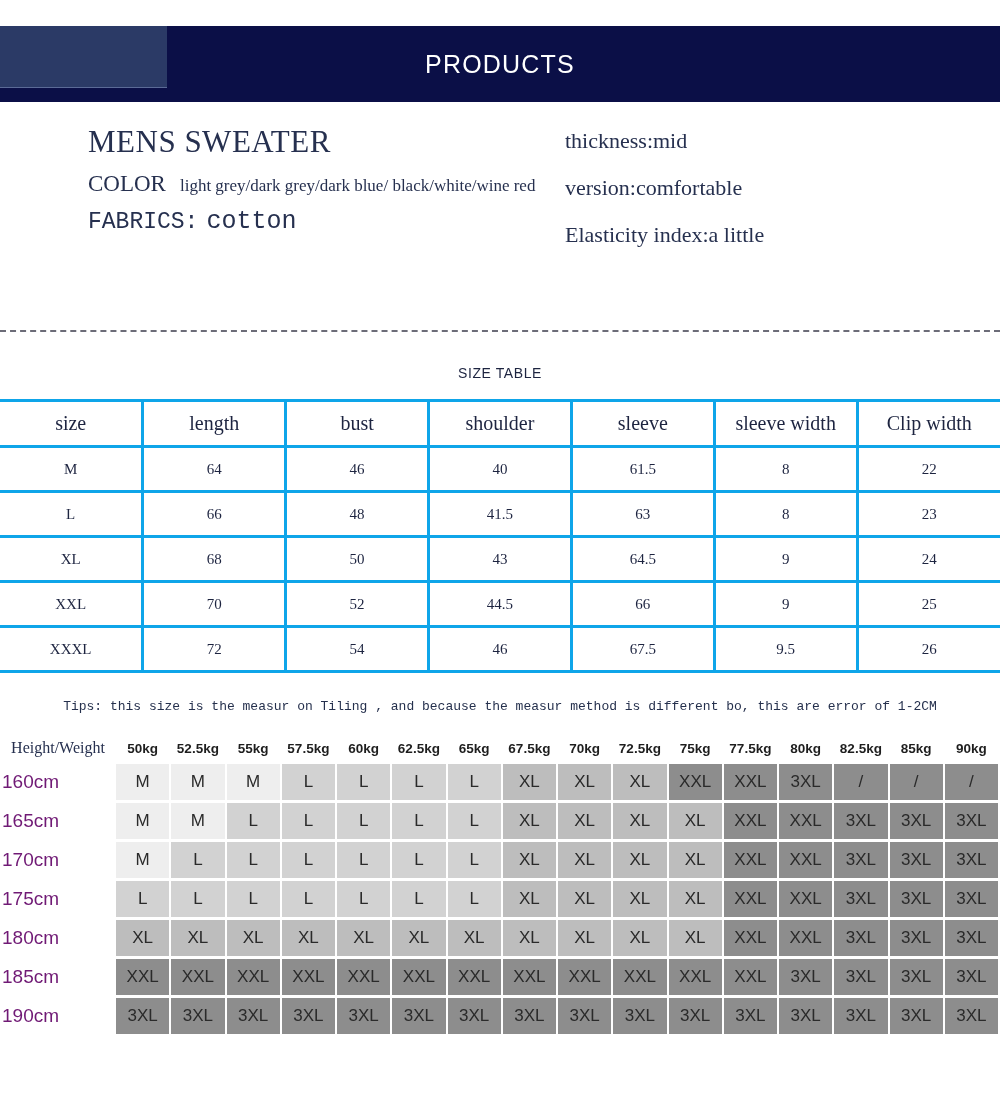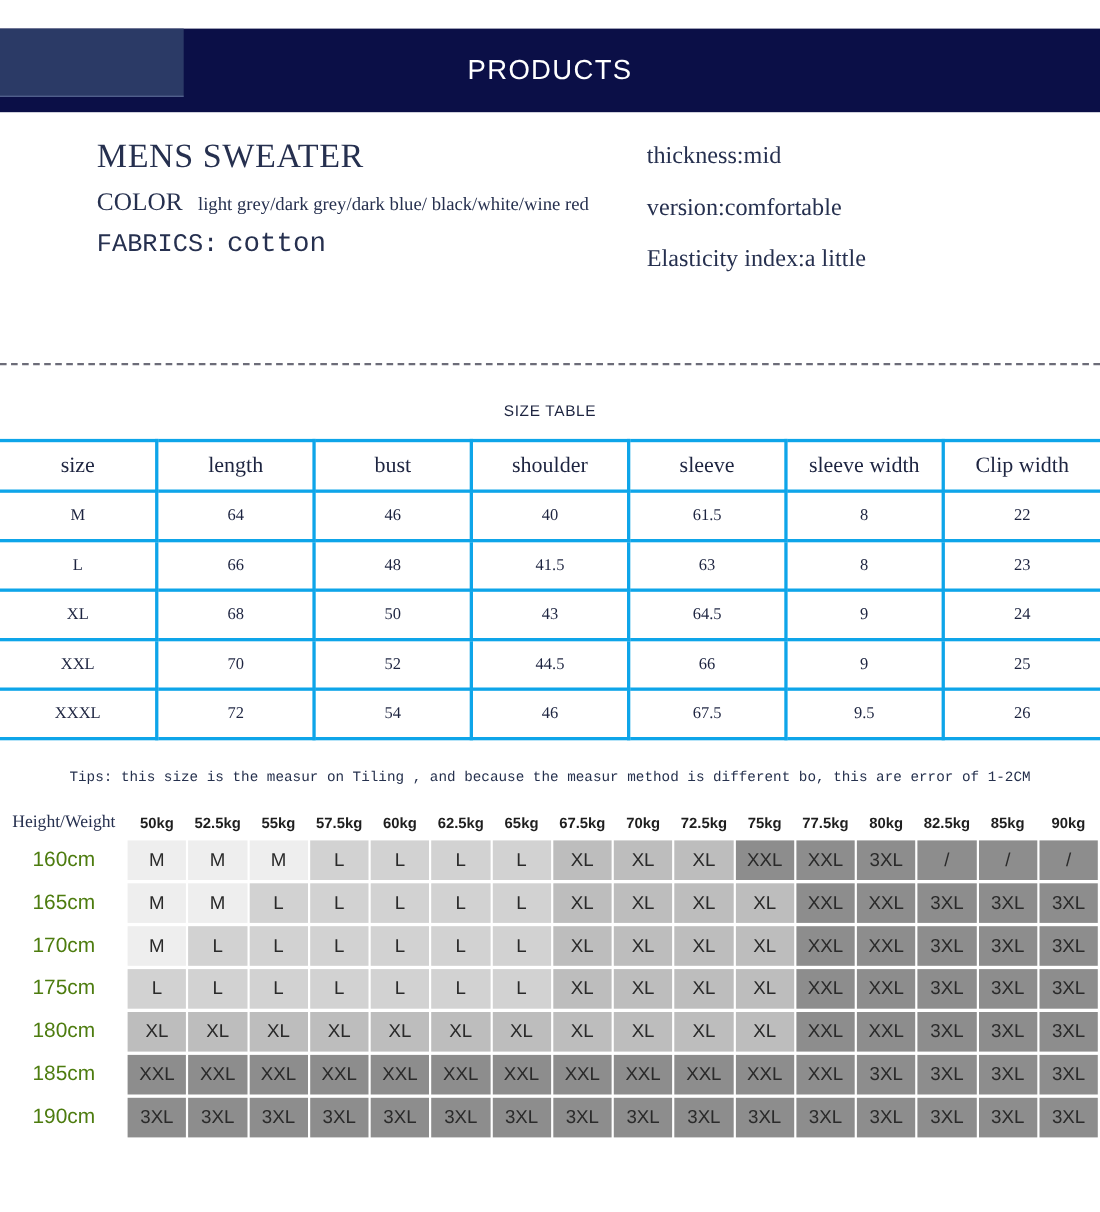--- a/index.html
+++ b/index.html
@@ -50,21 +50,21 @@
   }
 
   
   .desc {
     position: relative;
     height: 228px;
     color: #26304f;
   }
 
   .desc-left { position: absolute; left: 88px; top: 22px; }
-  .desc-right { position: absolute; left: 588px; top: 28px; }
+  .desc-right { position: absolute; left: 565px; top: 28px; }
 
   .prod-title {
     font-size: 31px;
     letter-spacing: 0.5px;
     color: #26304f;
     white-space: nowrap;
   }
 
   .spec-row {
     display: flex;
@@ -174,22 +174,22 @@
     font-size: 13.5px;
     font-weight: 700;
     color: #1e1e1e;
     text-align: center;
     padding-bottom: 4px;
     white-space: nowrap;
   }
   table.hw-grid td.ht {
     font-family: "Liberation Sans", sans-serif;
     font-size: 19px;
-    color: #4d7c0f;
-    text-align: center;
+    color: #701a75;
+    text-align: left;
     background: #ffffff;
     white-space: nowrap;
   }
   table.hw-grid td.cell {
     height: 36px;
     text-align: center;
     font-family: "Liberation Sans", sans-serif;
     font-size: 17px;
     color: #2a2a2a;
   }

